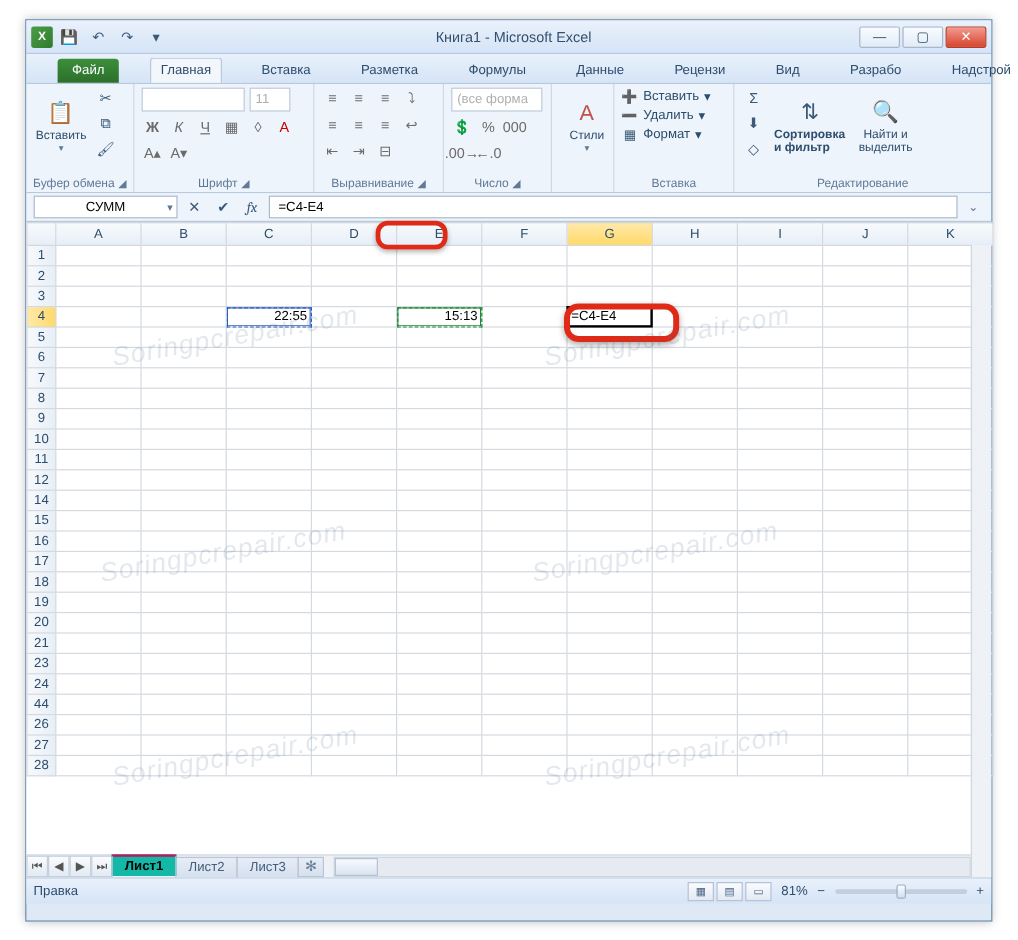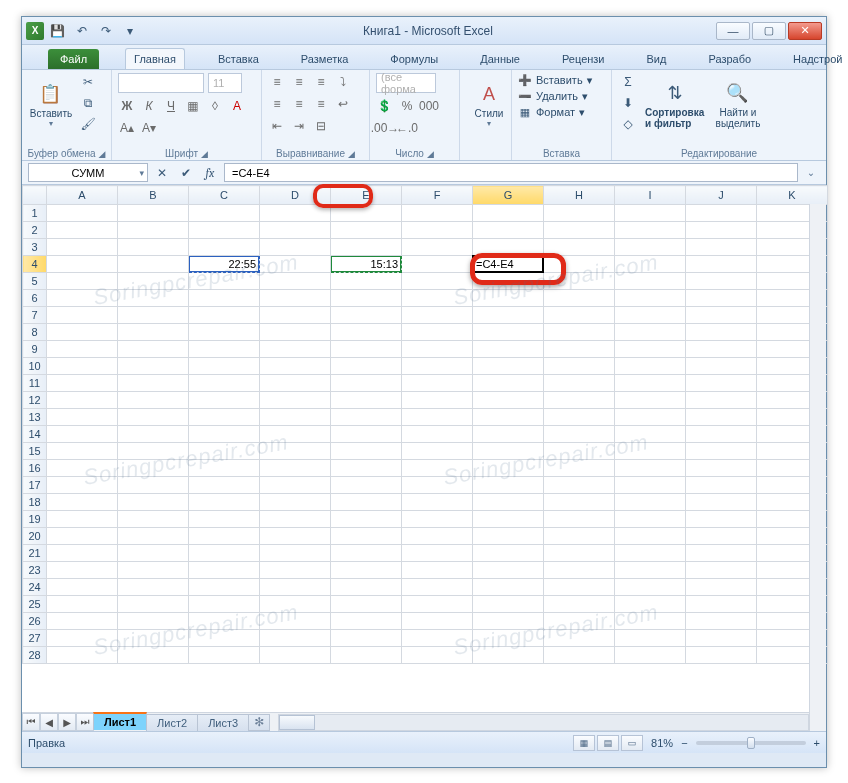--- a/index.html
+++ b/index.html
@@ -65,21 +65,21 @@
   .active-cell { position:relative; text-align:left !important; padding:0 3px; }
   .active-cell::after { content:""; position:absolute; inset:-1px; border:2px solid #000; pointer-events:none; }
   
   .cell-highlight { position:absolute; top:68px; left:448px; width:96px; height:32px; border:5px solid #e02a18; border-radius:12px; pointer-events:none; box-shadow:0 2px 5px rgba(0,0,0,.35); }
   
   .vscroll { position:absolute; right:0; top:19px; bottom:0; width:17px; background:#eef1f5; border-left:1px solid #cfd6e0; }
   .hscroll-area { position:absolute; bottom:0; left:0; right:17px; height:19px; background:#eef1f5; border-top:1px solid #cfd6e0; display:flex; align-items:center; }
   .sheet-nav { display:flex; }
   .snbtn { width:18px;height:18px;display:flex;align-items:center;justify-content:center;color:#555;font-size:10px;background:linear-gradient(#fafcff,#e3eaf3);border:1px solid #c6d0dd; }
   .sheettab { font-size:11px; padding:2px 10px; background:#fff; border:1px solid #b9c4d4; border-bottom:none; margin-left:-1px; }
-  .sheettab.active { background:#7dd3fc; font-weight:bold; border-top:2px solid #f97316; position:relative; top:-1px; }
+  .sheettab.active { background:#14b8a6; font-weight:bold; border-top:2px solid #be185d; position:relative; top:-1px; }
   .sheettab.inactive { background:linear-gradient(#e6edf6,#d6e0ee); color:#42607e; }
   .new-sheet { width:22px;height:17px;display:flex;align-items:center;justify-content:center;color:#6c8099;font-size:12px;background:linear-gradient(#e6edf6,#d6e0ee);border:1px solid #b9c4d4;margin-left:-1px; }
   .hscroll-track { flex:1; margin-left:8px; background:#e6ebf2; height:17px; border:1px solid #cfd6e0; position:relative; }
   .hscroll-thumb { position:absolute; left:0; top:0; bottom:0; width:36px; background:linear-gradient(#f7fafd,#d9e3f0); border:1px solid #b5c2d4; }
   
   .statusbar { height:22px; background:linear-gradient(#e9f1fb,#d5e4f7); border-top:1px solid #b7c9de; display:flex; align-items:center; font-size:11px; color:#2d4d6c; padding:0 6px; gap:8px; }
   .statusbar .spacer { flex:1; }
   .viewbtn { width:22px;height:16px;border:1px solid #b6c3d6;background:linear-gradient(#fafcff,#e3eaf3);display:flex;align-items:center;justify-content:center;font-size:9px;color:#4a6583; }
   .zoom-slider { width:110px;height:4px;background:#c3cedd;position:relative;border-radius:2px; }
   .zoom-slider .thumb { position:absolute;left:50%;top:-4px;width:8px;height:12px;background:linear-gradient(#fafcff,#d3dfee);border:1px solid #9fb0c6;border-radius:2px;transform:translateX(-50%); }
@@ -187,21 +187,21 @@
       <div class="align-row">
         <div class="toolicon gray">⇤</div>
         <div class="toolicon gray">⇥</div>
         <div class="toolicon gray">⊟</div>
       </div>
       <div class="glabel"><span>Выравнивание</span><span class="dlg">◢</span></div>
     </div>
 
     <div class="rgroup" style="width:90px;">
       <div class="num-row">
-          <div class="dd gray" style="width:60px;">(все форма</div>
+          <div class="dd gray" style="width:76px;">(все форма</div>
         </div>
       <div class="num-row">
         <div class="toolicon gray">💲</div>
         <div class="toolicon gray">%</div>
         <div class="toolicon gray">000</div>
       </div>
       <div class="num-row">
         <div class="toolicon gray">.00→</div>
         <div class="toolicon gray">←.0</div>
       </div>
@@ -446,34 +446,20 @@
             <td></td>
             <td></td>
             <td></td>
             <td></td>
             <td></td>
             <td></td>
             <td></td>
             <td></td>
           </tr>
           <tr>
-            <th>13</th>
-            <td></td>
-            <td></td>
-            <td></td>
-            <td></td>
-            <td></td>
-            <td></td>
-            <td></td>
-            <td></td>
-            <td></td>
-            <td></td>
-            <td></td>
-          </tr>
-          <tr>
             <th>14</th>
             <td></td>
             <td></td>
             <td></td>
             <td></td>
             <td></td>
             <td></td>
             <td></td>
             <td></td>
             <td></td>
@@ -600,21 +586,21 @@
             <td></td>
             <td></td>
             <td></td>
             <td></td>
             <td></td>
             <td></td>
             <td></td>
             <td></td>
           </tr>
           <tr>
-            <th>25</th>
+            <th>44</th>
             <td></td>
             <td></td>
             <td></td>
             <td></td>
             <td></td>
             <td></td>
             <td></td>
             <td></td>
             <td></td>
             <td></td>

